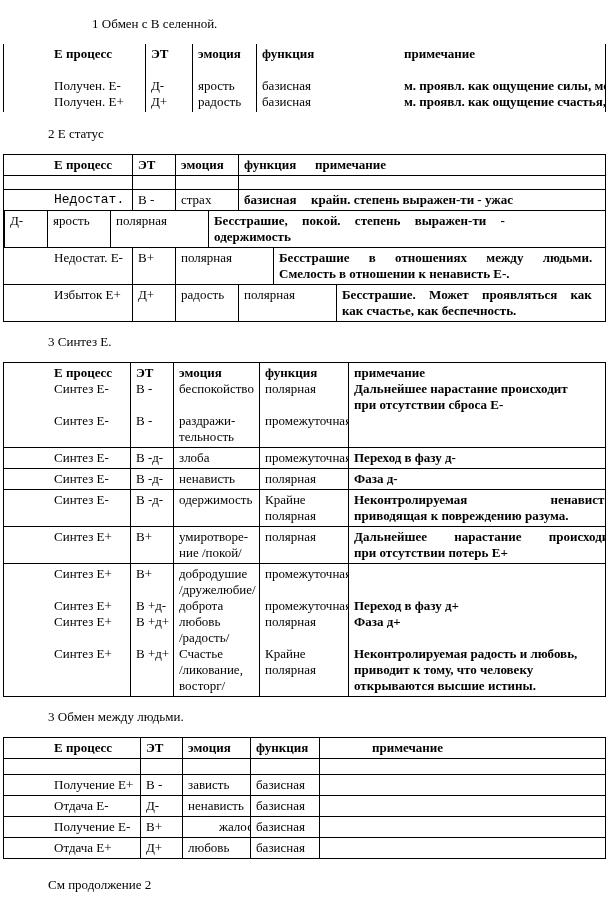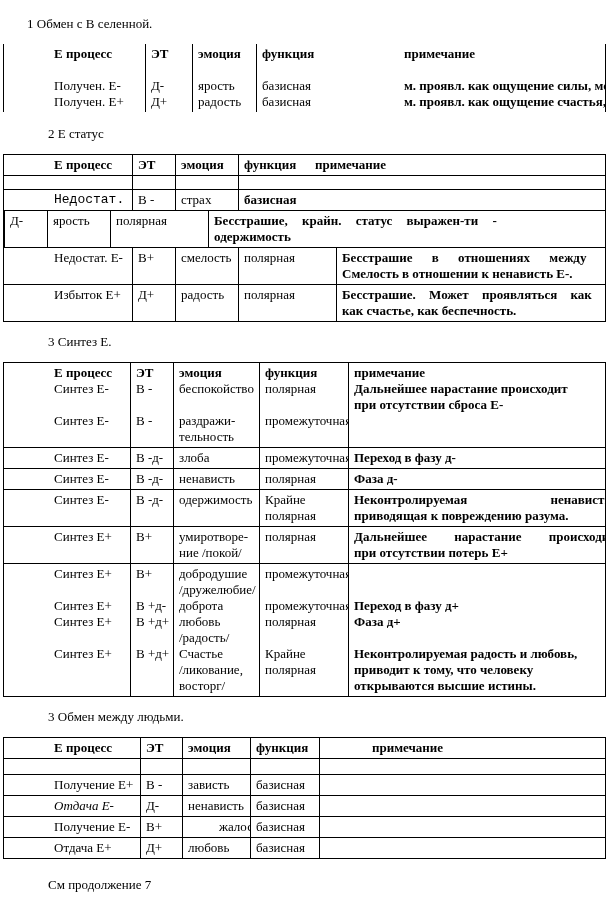--- a/index.html
+++ b/index.html
@@ -5,21 +5,21 @@
   html,body{margin:0;padding:0;background:#ffffff;}
   body{width:608px;height:898px;overflow:hidden;}
   .doc{
     width:608px;
     font-family:"Liberation Serif","DejaVu Serif",serif;
     font-size:13px;
     line-height:16px;
     color:#000;
   }
   .heading{padding-left:48px;margin:14px 0 12px 0;}
-  .section-1 .heading{padding-left:27px;margin-top:16px;}
+  .section-1 .heading{padding-left:92px;margin-top:16px;}
   .section-3 .heading{margin-top:12px;}
   .section-4 .heading{margin-top:12px;}
   .table{margin:0 2px 0 3px;}
   .table.grid{border:1px solid #000;}
   .table.open{border-left:1px solid #000;border-right:1px solid #000;}
   .grid .block + .block{border-top:1px solid #000;}
   .block{display:flex;align-items:stretch;}
   .cell{
     flex:0 0 auto;
     box-sizing:border-box;
@@ -83,33 +83,32 @@
         <div class="block" style="height: 13px;">
           <div class="cell nb" style="width: 83px;"></div>
           <div class="cell" style="width: 43px;"></div>
           <div class="cell" style="width: 63px;"></div>
           <div class="cell grow pair"><span class="pl" style="width: 71px;"></span><span class="pr"></span></div>
         </div>
         <div class="block">
           <div class="cell nb" style="width: 83px; font-family: Liberation Mono, monospace;">Недостат. Е+</div>
           <div class="cell" style="width: 43px;">В -</div>
           <div class="cell" style="width: 63px;">страх</div>
-          <div class="cell grow pair"><span class="pl" style="width: 67px;">базисная</span></div>
+          <div class="cell grow pair"><span class="pl" style="width: 67px;">базисная</span><span class="pr">крайн. степень выражен-ти - ужас</span></div>
         </div>
         <div class="block">
           <div class="cell" style="width: 43px;">Д-</div>
           <div class="cell" style="width: 63px;">ярость</div>
           <div class="cell" style="width: 98px;">полярная</div>
-          <div class="cell grow" style="--ws: 11px;">Бесстрашие, крайн. статус выражен-ти -
+          <div class="cell grow" style="--ws: 11px;">Бесстрашие, покой. степень выражен-ти -
 одержимость</div>
         </div>
         <div class="block">
           <div class="cell nb" style="width: 83px;">Недостат. Е-</div>
           <div class="cell" style="width: 43px;">В+</div>
-          <div class="cell" style="width: 63px;">смелость</div>
           <div class="cell" style="width: 98px;">полярная</div>
           <div class="cell grow" style="--ws: 16px;">Бесстрашие в отношениях между людьми.
 Смелость в отношении к ненависть Е-.</div>
         </div>
         <div class="block">
           <div class="cell nb" style="width: 83px;">Избыток Е+</div>
           <div class="cell" style="width: 43px;">Д+</div>
           <div class="cell" style="width: 63px;">радость</div>
           <div class="cell" style="width: 98px;">полярная</div>
           <div class="cell grow" style="--ws: 10px;">Бесстрашие. Может проявляться как любовь,
@@ -233,21 +232,21 @@
           <div class="cell grow"></div>
         </div>
         <div class="block">
           <div class="cell nb" style="width: 91px;">Получение Е+</div>
           <div class="cell" style="width: 42px;">В -</div>
           <div class="cell" style="width: 68px;">зависть</div>
           <div class="cell" style="width: 69px;">базисная</div>
           <div class="cell grow"></div>
         </div>
         <div class="block">
-          <div class="cell nb" style="width: 91px; font-style: italic;">Отдача Е-</div>
+          <div class="cell nb" style="width: 91px;">Отдача Е-</div>
           <div class="cell" style="width: 42px;">Д-</div>
           <div class="cell" style="width: 68px;">ненависть</div>
           <div class="cell" style="width: 69px;">базисная</div>
           <div class="cell grow"></div>
         </div>
         <div class="block">
           <div class="cell nb" style="width: 91px;">Получение Е-</div>
           <div class="cell" style="width: 42px;">В+</div>
           <div class="cell" style="width: 68px; padding-left: 36px;">жалость</div>
           <div class="cell" style="width: 69px;">базисная</div>
@@ -256,15 +255,15 @@
         <div class="block">
           <div class="cell nb" style="width: 91px;">Отдача Е+</div>
           <div class="cell" style="width: 42px;">Д+</div>
           <div class="cell" style="width: 68px;">любовь</div>
           <div class="cell" style="width: 69px;">базисная</div>
           <div class="cell grow"></div>
         </div>
       </div>
   </div>
 
-  <div class="footer">См продолжение 7</div>
+  <div class="footer">См продолжение 2</div>
 
 </div>
 
 </body></html>

